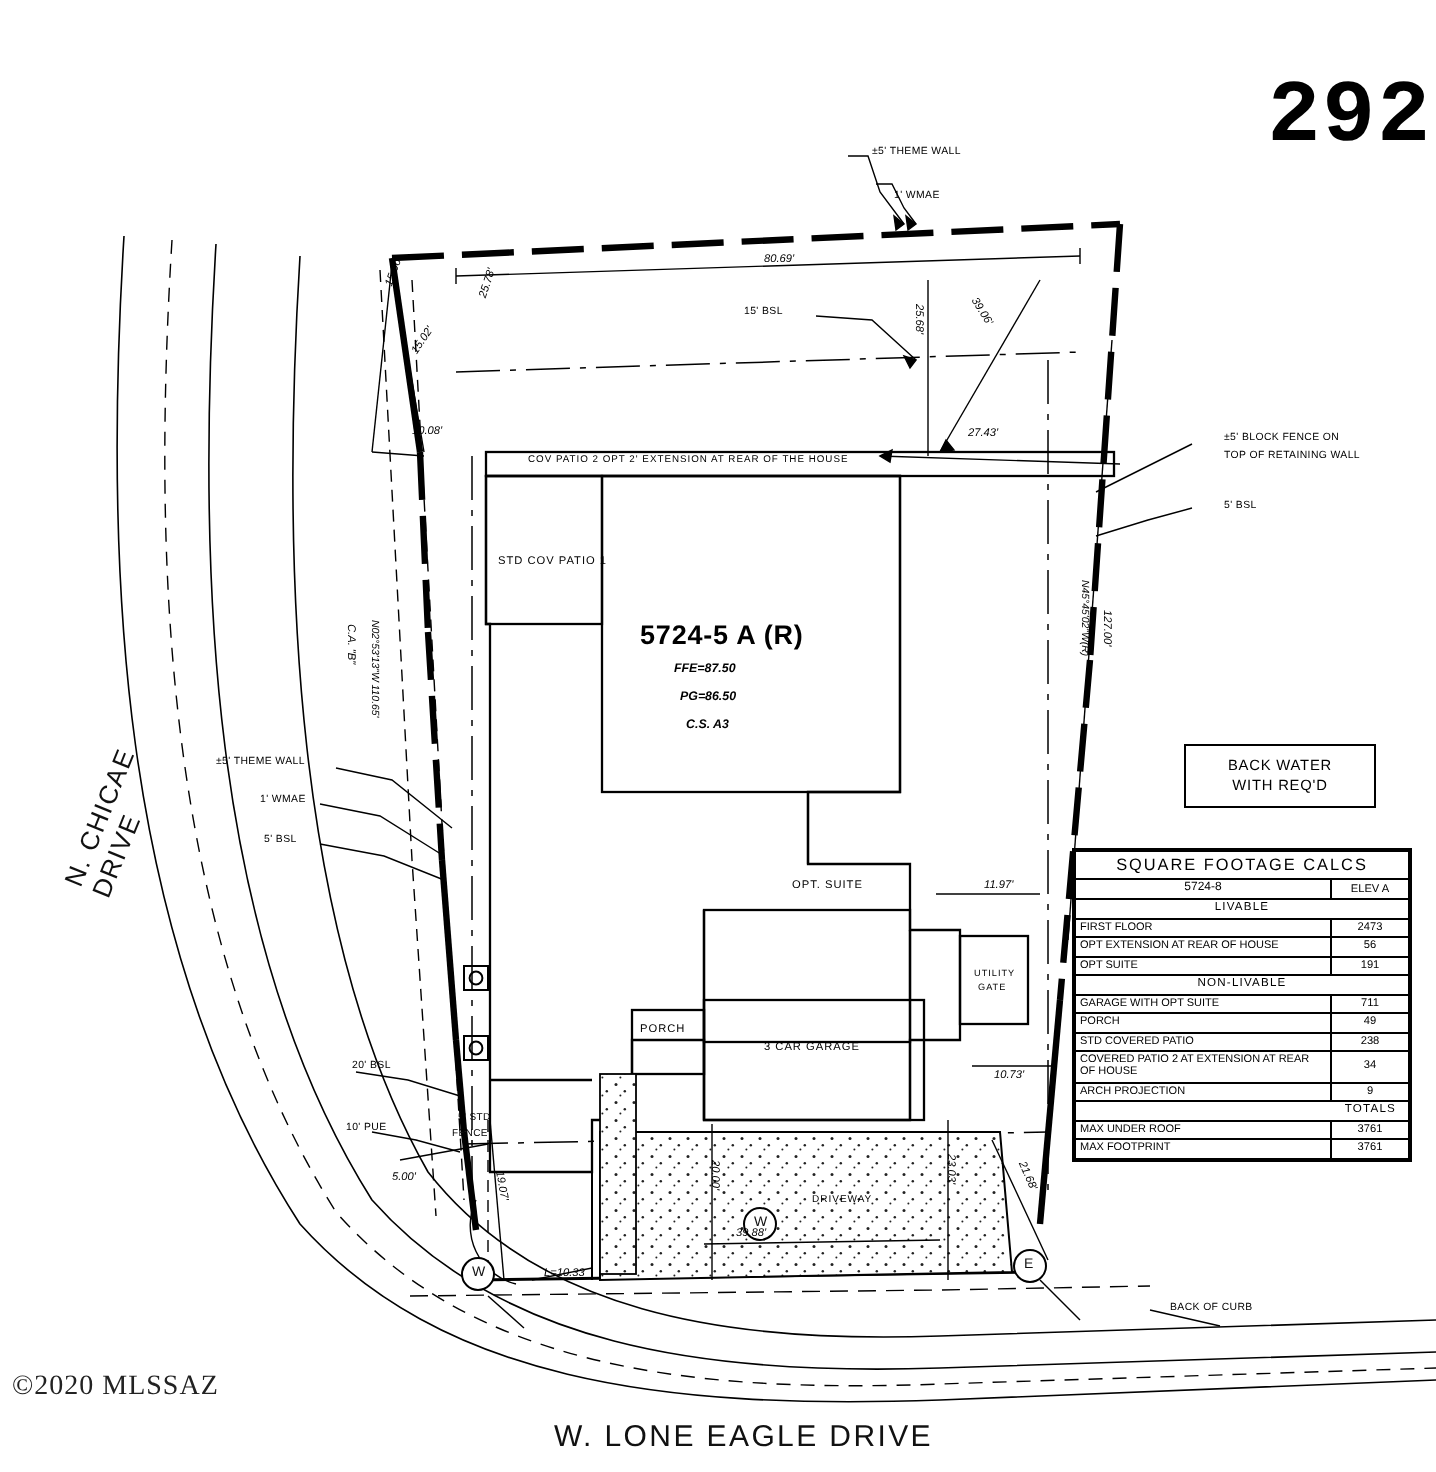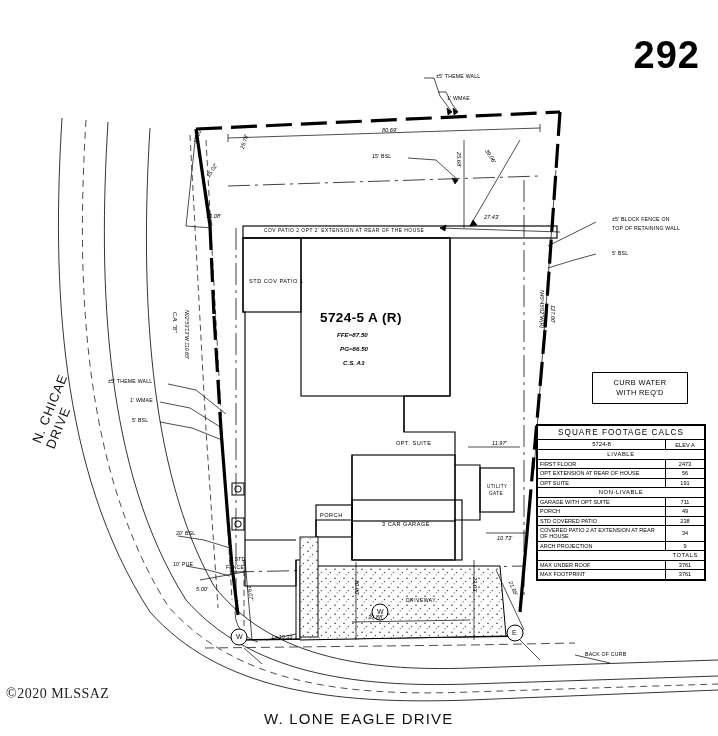--- a/index.html
+++ b/index.html
@@ -5,27 +5,27 @@
   html,body{margin:0;padding:0;background:#fff;}
   body{width:718px;height:736px;position:relative;overflow:hidden;
        font-family:"Liberation Sans",sans-serif;color:#000;}
   .page{position:absolute;inset:0;background:#ffffff;}
   svg.plan{position:absolute;left:0;top:0;width:718px;height:736px;}
 
   
   .t{position:absolute;white-space:nowrap;font-family:"Liberation Sans",sans-serif;
      color:#111;line-height:1;}
 
-  #pagenum{position:absolute;right:18px;top:34px;font-size:38px;font-weight:bold;
-           letter-spacing:1px;font-family:Liberation Sans, sans-serif;}
+  #pagenum{position:absolute;right:2px;top:34px;font-size:44px;font-weight:bold;
+           letter-spacing:1px;font-family:Liberation Mono, monospace;}
 
   #copyright{position:absolute;left:6px;top:686px;font-size:14px;
              font-family:"Liberation Serif",serif;color:#222;letter-spacing:.5px;}
 
-  #street-bottom{position:absolute;left:264px;top:710px;font-size:15px;
+  #street-bottom{position:absolute;left:277px;top:710px;font-size:15px;
                  letter-spacing:1.2px;color:#111;}
 
   #street-left{position:absolute;left:30px;top:440px;font-size:13px;letter-spacing:.8px;
                transform:rotate(-68deg);transform-origin:left top;color:#111;}
   #street-left div{line-height:1.15;}
 
   
   #plan-title{position:absolute;left:320px;top:310px;font-size:13.5px;font-weight:bold;
               letter-spacing:.4px;}
   .plan-sub{position:absolute;font-size:6.2px;font-style:italic;font-weight:bold;}
@@ -238,21 +238,21 @@
     <div>N. CHICAE</div>
     <div>DRIVE</div>
   </div>
 
   <div id="plan-title">5724-5 A (R)</div>
   <div class="plan-sub" style="left:337px;top:331px;">FFE=87.50</div>
   <div class="plan-sub" style="left:340px;top:345px;">PG=86.50</div>
   <div class="plan-sub" style="left:343px;top:359px;">C.S. A3</div>
 
   <div class="box" id="bwv">
-    <div>CURB WATER</div>
+    <div>BACK WATER</div>
     <div>WITH REQ'D</div>
   </div>
 
   <div id="sqft">
     <table>
       <tbody id="sqft-body">
         <tr>
             <td class="hdr" colspan="2">SQUARE FOOTAGE CALCS</td>
           </tr>
         <tr>

